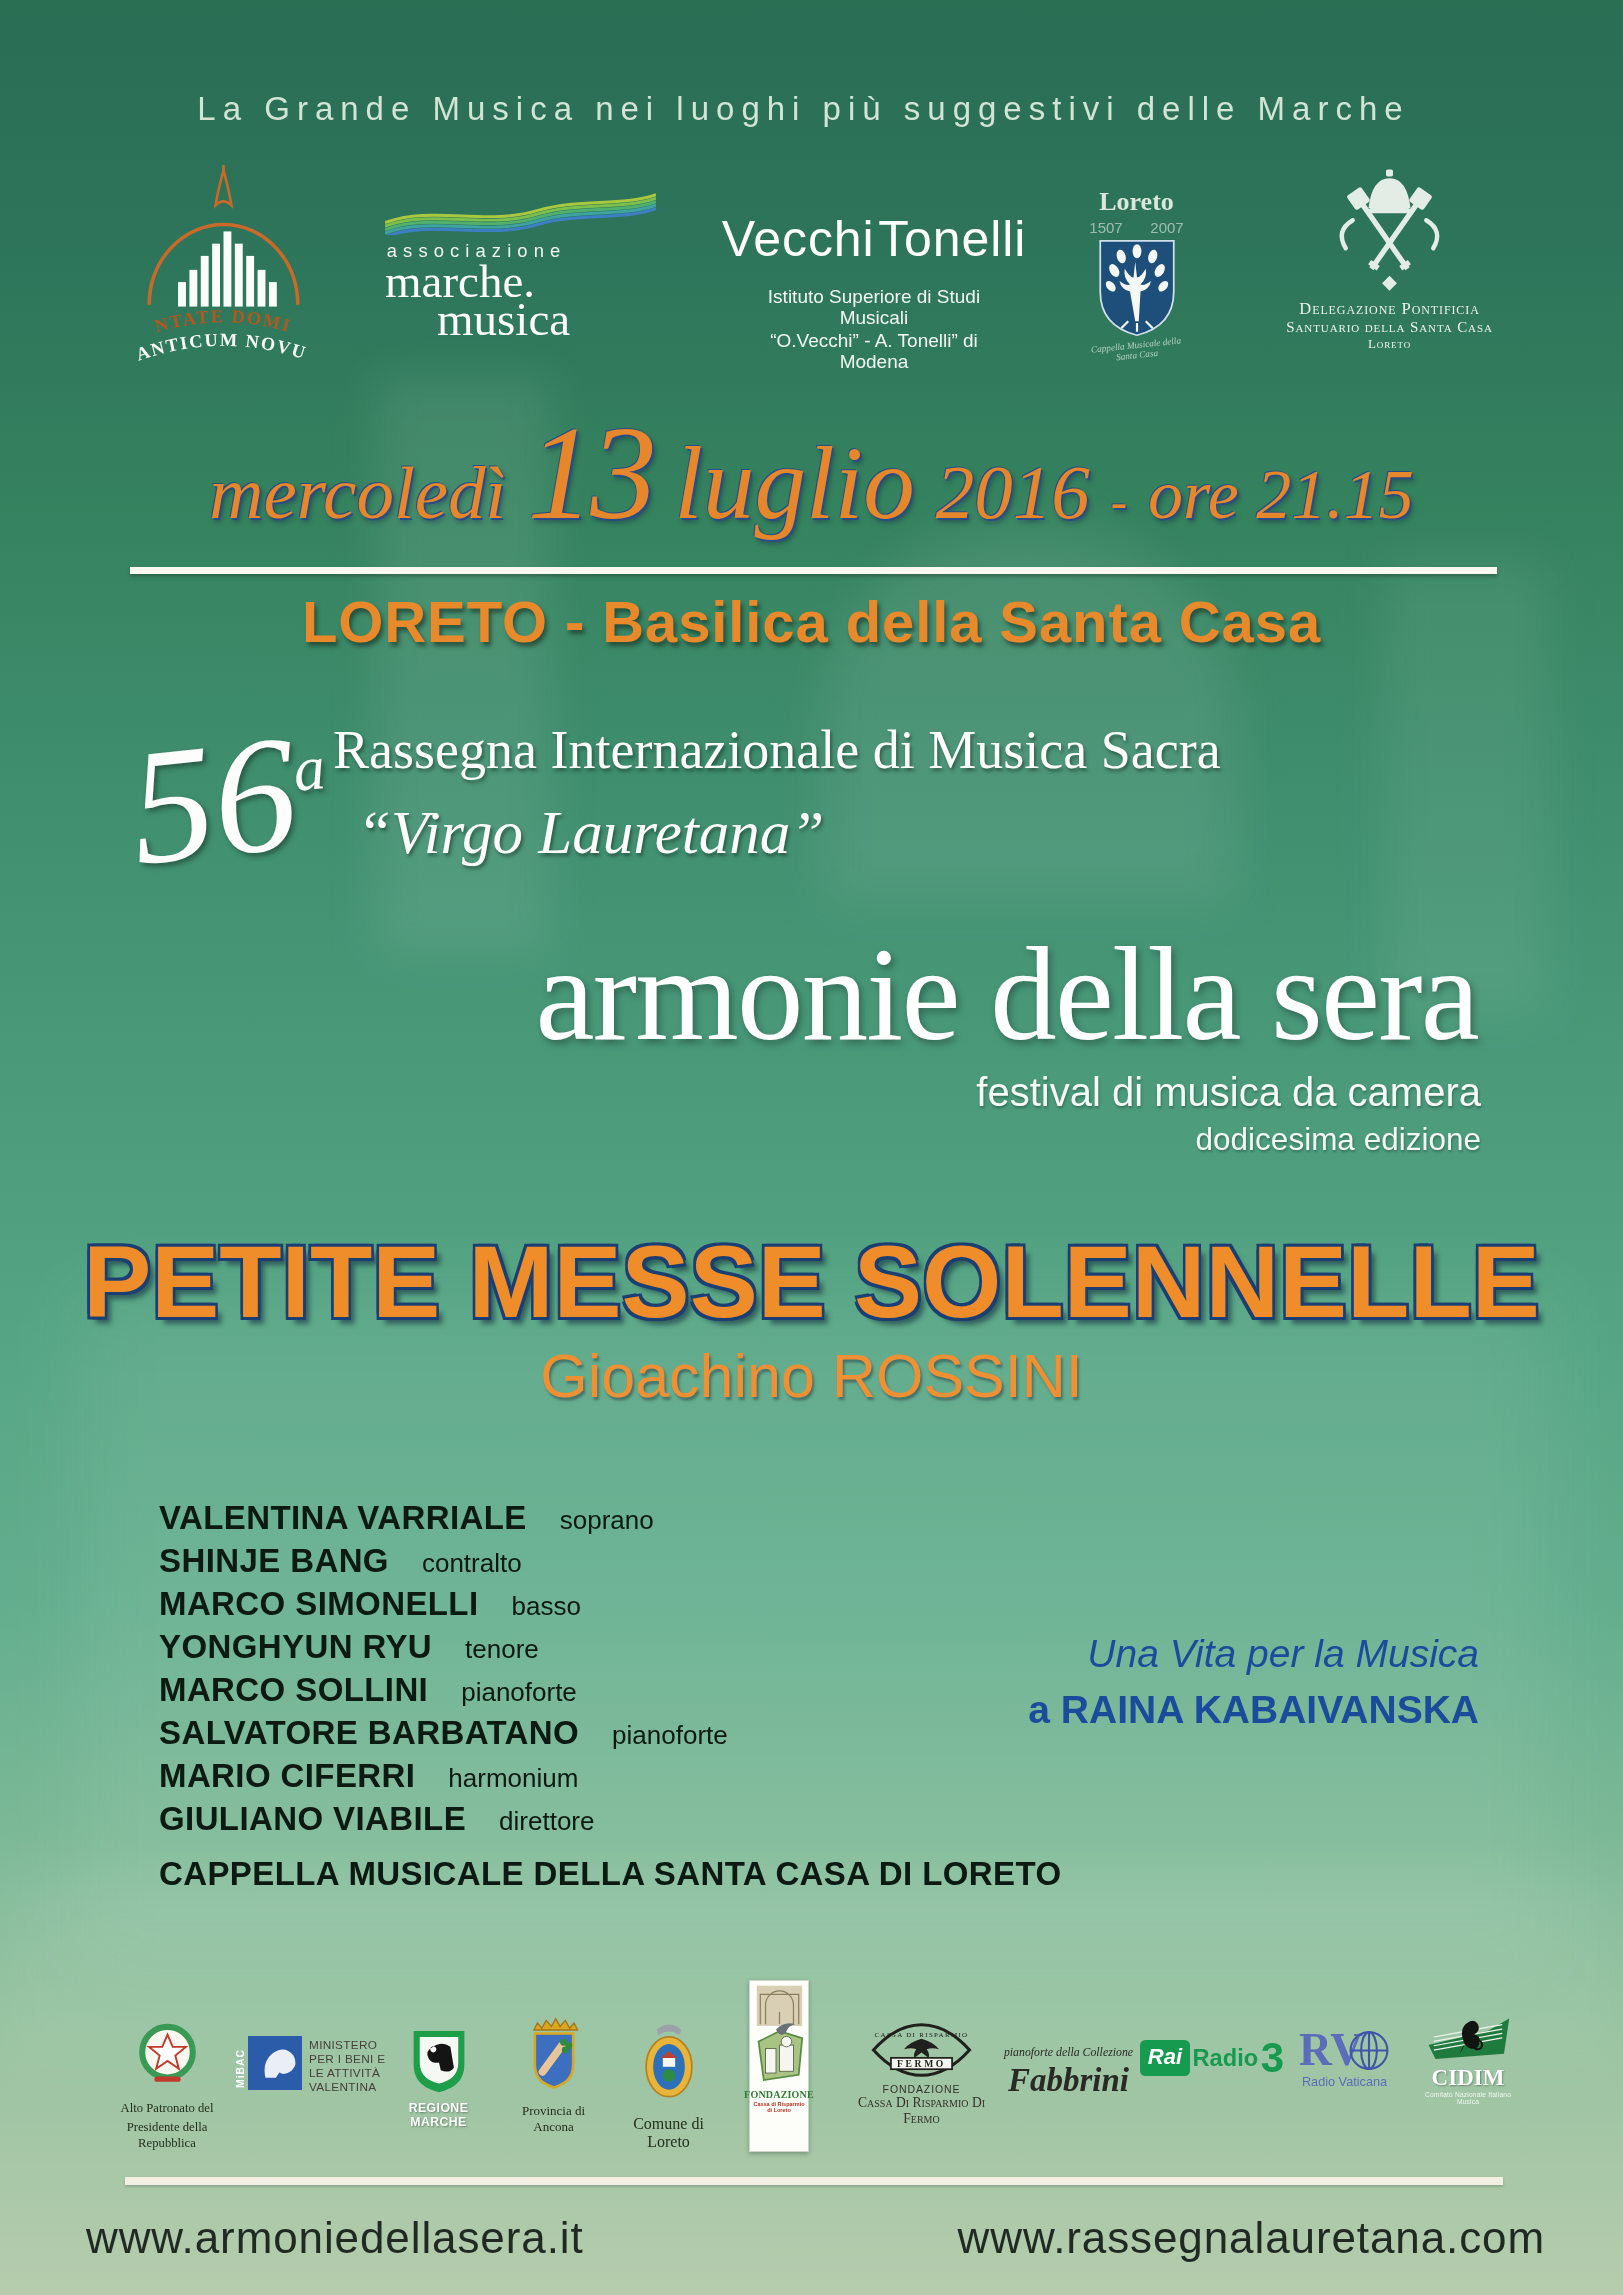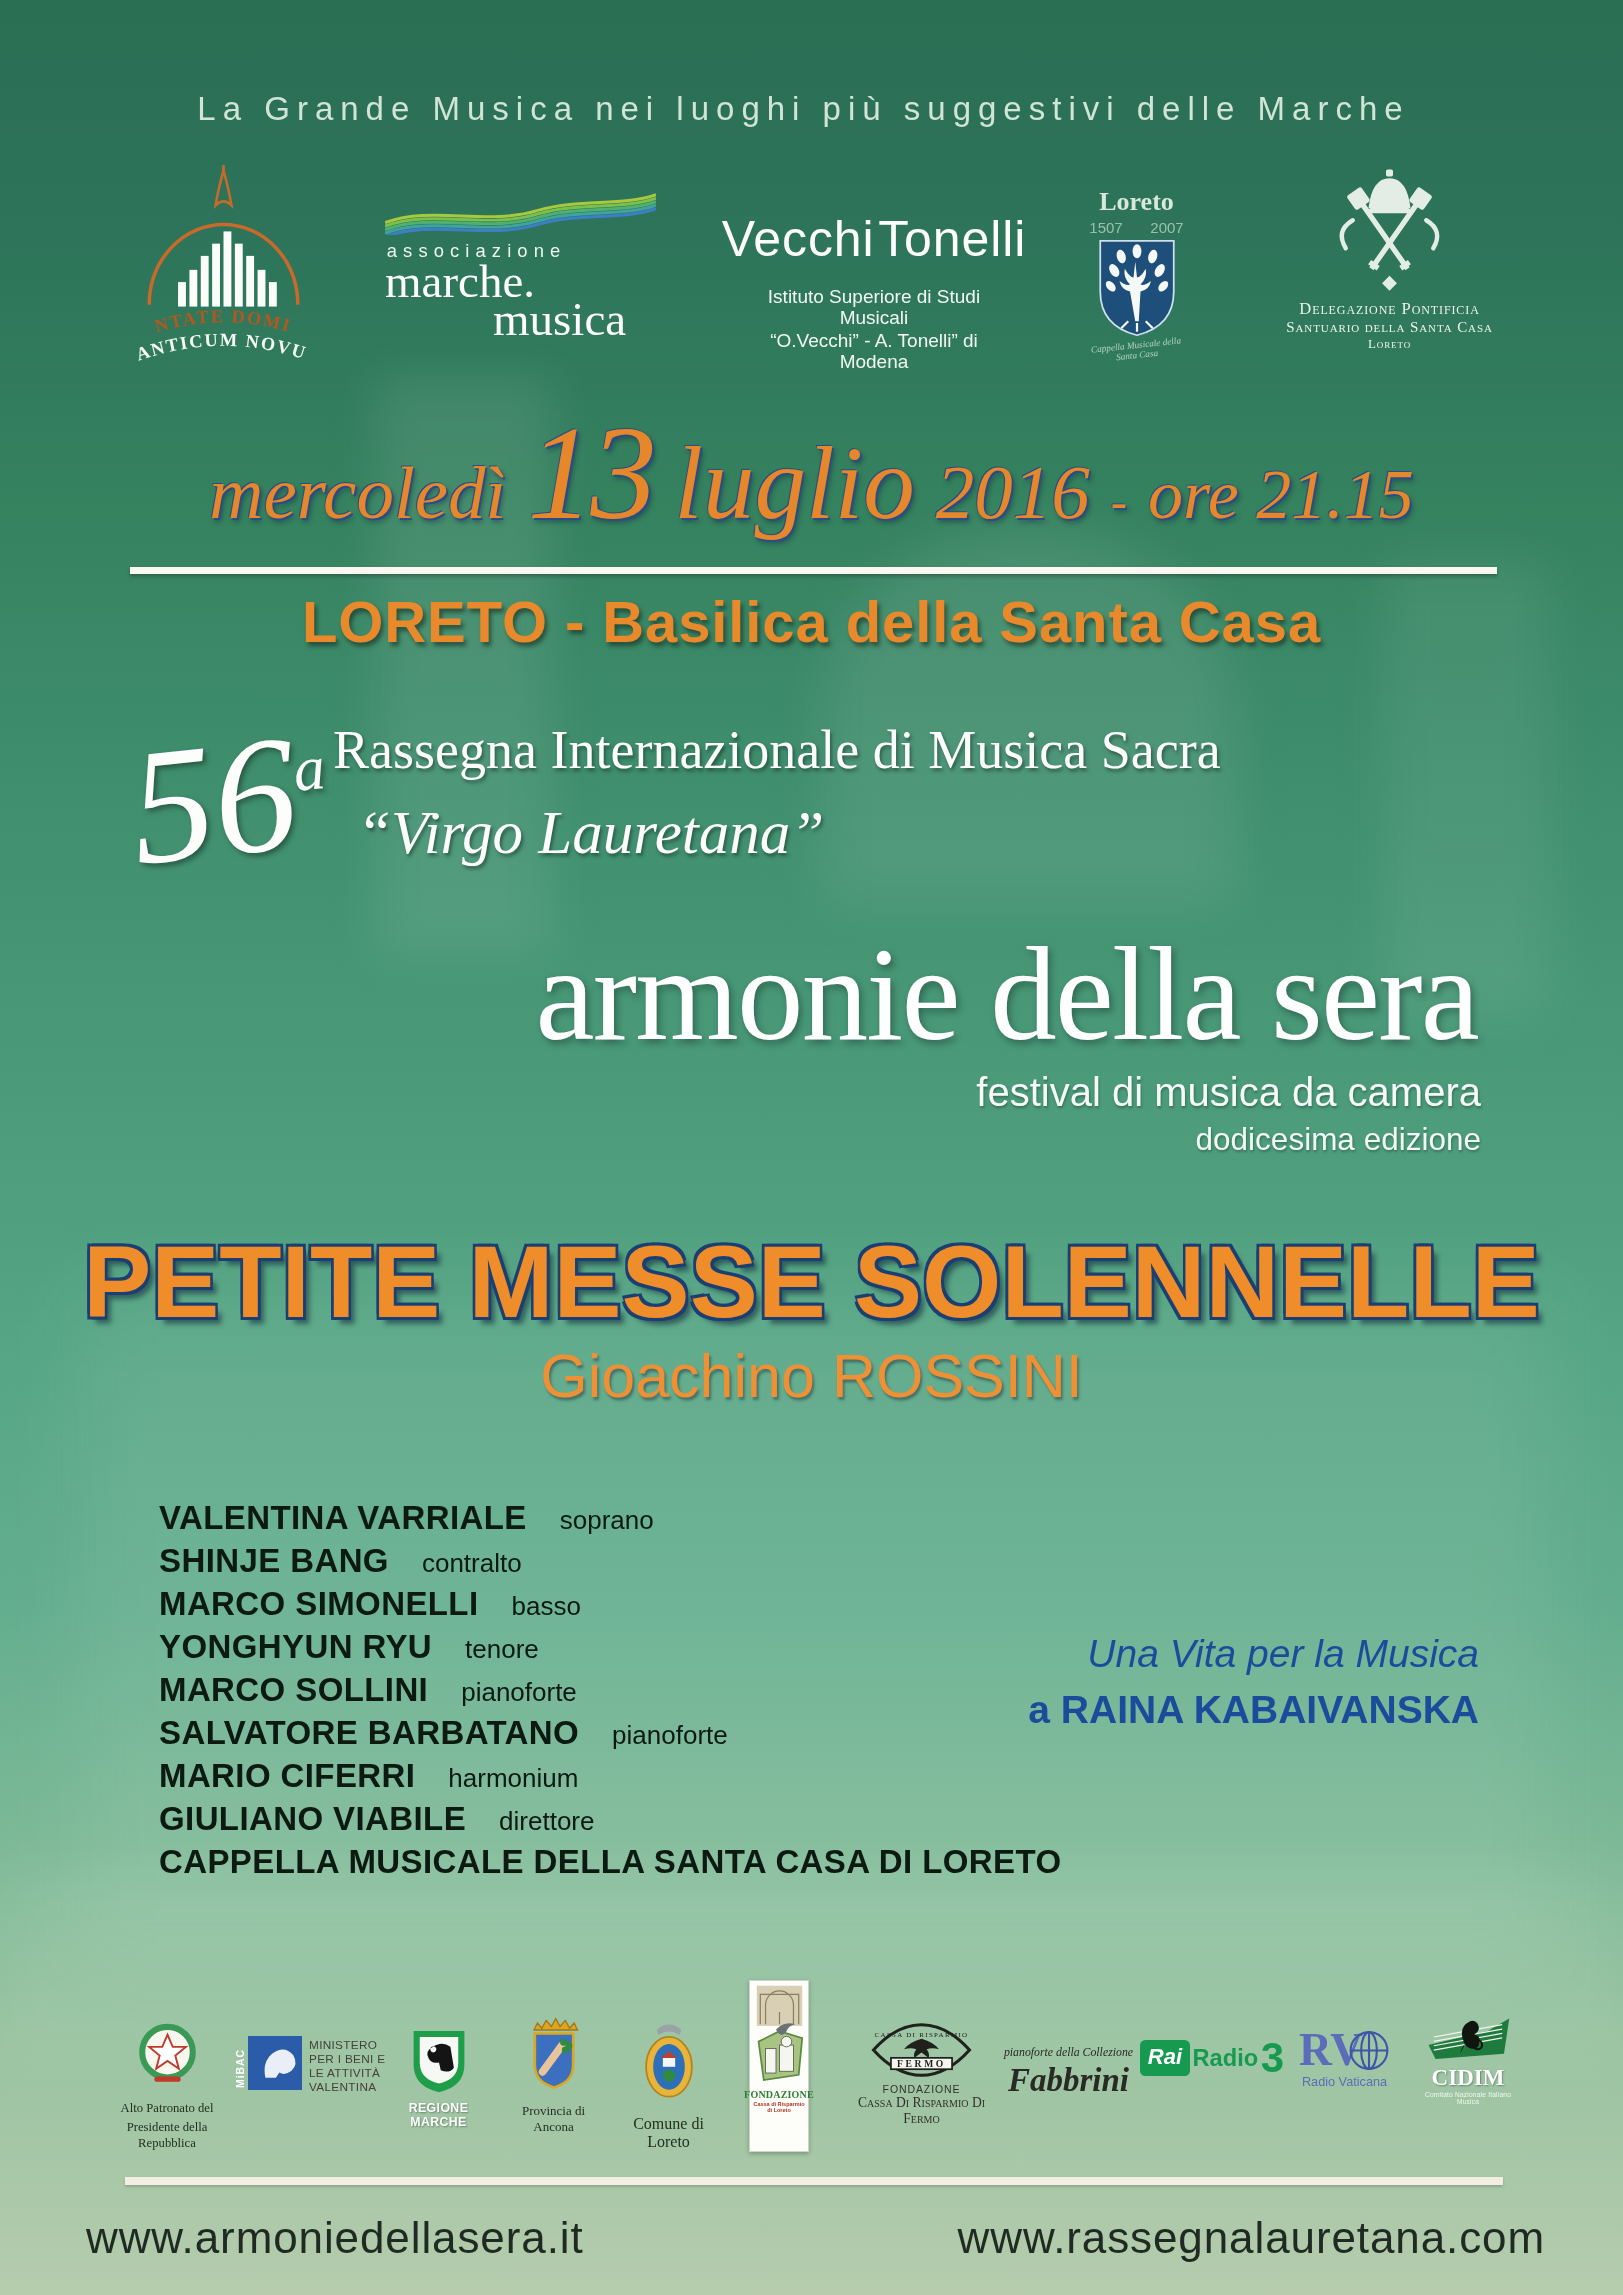--- a/index.html
+++ b/index.html
@@ -22,21 +22,21 @@
     position:absolute; left:0; right:16px; top:90px; text-align:center;
     font-size:33px; letter-spacing:7px; color:#d2e4d6; font-weight:400;
   }
 
   
   .logo { position:absolute; color:#fff; }
   .lg-cantate { left:130px; top:163px; width:187px; }
   .lg-marche  { left:385px; top:191px; width:271px; }
   .mm-assoc { font-size:18.4px; letter-spacing:6.1px; color:#eef6ef; margin:1.8px 0 0 1.8px; }
   .mm-name  { font-family:"Liberation Serif", serif; font-size:47px; line-height:.82; color:#fdfefd; }
-  .mm-name2 { margin-left:108px; }
+  .mm-name2 { margin-left:52px; }
   .lg-vecchi { left:734px; top:210px; width:280px; text-align:center; }
   .vt-row { display:flex; align-items:flex-start; justify-content:center; gap:1.8px; }
   .vt-name { font-size:50px; color:#fdfefd; letter-spacing:0.9px; }
   .vt-sub { font-size:19px; color:#f2f8f3; line-height:1.12; margin-top:1.8px; }
   .lg-loreto { left:1084px; top:187px; width:105px; text-align:center; }
   .lo-name { font-family:"Liberation Serif", serif; font-weight:bold; font-size:26px; color:#d9e7dc; }
   .lo-years { font-size:15px; color:rgba(222,236,226,.62); display:flex; justify-content:space-between; padding:0 5.3px; margin:1.8px 0 0.9px;text-align:center; }
   .lo-cap { font-family:"Liberation Serif", serif; font-style:italic; font-size:9.2px; color:rgba(226,240,230,.72); transform:rotate(-6deg); margin-top:1.8px; }
   .lg-deleg { left:1254px; top:166px; width:271px; text-align:center; }
   .dp-cap { font-family:"Liberation Serif", serif; font-variant:small-caps; color:#edf3ec; letter-spacing:0.9px; }
@@ -88,21 +88,21 @@
   .concert-composer {
     position:absolute; left:0; right:0; top:1341px; text-align:center;
     font-size:61px; color:#ee9033; text-shadow:1.8px 2.6px 2.6px rgba(30,40,60,.45);
   }
 
   
   .performers { position:absolute; left:159px; top:1499px; color:#0d1a12; }
   .perf-row { display:flex; align-items:baseline; gap:33px; height:43px; }
   .perf-name { font-size:33px; font-weight:bold; letter-spacing:0.4px; }
   .perf-role { font-size:26px; }
-  .perf-row.ensemble { margin-top:0; }
+  .perf-row.ensemble { margin-top:12px; }
 
   
   .premio { position:absolute; right:144px; top:1621px; text-align:right; color:#1b4c9c; }
   .pr-1 { font-size:37px; font-weight:bold; }
   .pr-2 { font-size:39px; font-style:italic; margin-top:10.5px; }
   .pr-3 { font-size:39px; font-weight:bold; margin-top:12.3px; }
   .pr-3 .pfx { text-transform:none; }
 
   
   .sponsor { position:absolute; text-align:center; }

